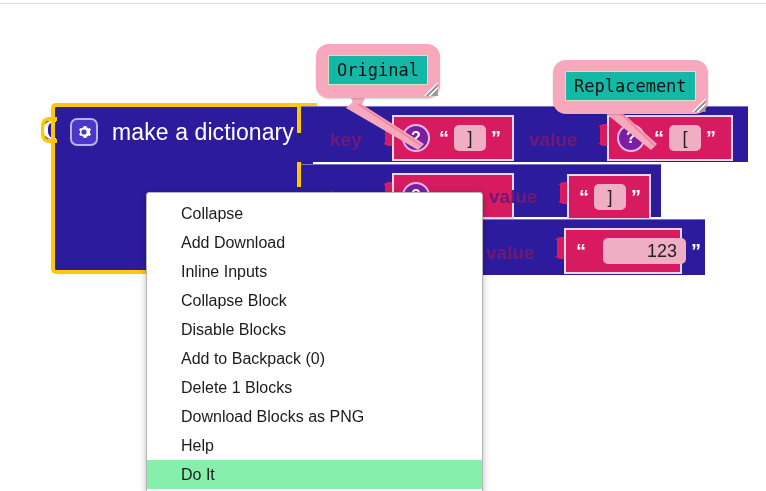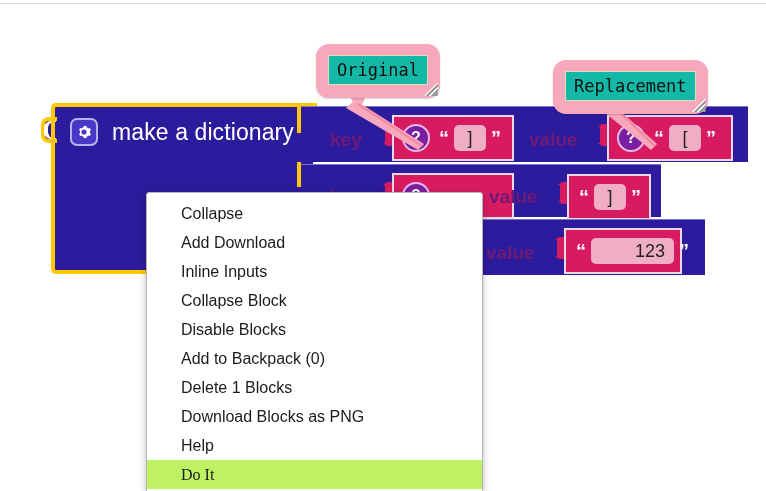--- a/index.html
+++ b/index.html
@@ -243,22 +243,21 @@
   .menu-item {
     font-size: 16px;
     color: #1b1b1b;
     line-height: 29px;
     height: 29px;
     padding: 0 10px 0 34px;
     white-space: nowrap;
     cursor: default;
   }
   .menu-item.selected {
-    background: #bef264;
-    font-family: Liberation Serif, serif;
+    background: #86efac;
   }
 </style>
 </head>
 <body>
 
 <div class="top-rule"></div>
 
 <div class="workspace">
 
   <div class="mutator-body"></div>
@@ -319,21 +318,21 @@
     <span class="text-field" style="margin-left:5px;">]</span>
     <span class="quote" style="margin-left:5px;">”</span>
   </div>
 
   <div class="block-row" id="row3"></div>
 
   <div class="row-label" style="left:486px; top:238px;">value</div>
   <div class="socket" style="left:554px; top:233px;"></div>
   <div class="text-block" style="left:564px; top:224px; width:118px;">
     <span class="quote" style="margin-left:10px;">“</span>
-    <span class="text-field" style="margin-left:5px;padding-left:44px;">123</span>
+    <span class="text-field" style="margin-left:17px;padding-left:44px;">123</span>
     <span class="quote" style="margin-left:5px;">”</span>
   </div>
 
   <svg class="tail" style="left:300px; top:76px; width:160px; height:70px;">
     <path d="M15 2 L72 2 L58 34 L44 2 Z" fill="#f7a8bd"></path>
     <path d="M55 20 L124 64 L118 70 L46 28 Z" fill="#f7a8bd"></path>
     <path d="M58 24 L122 66" stroke="#f4859f" stroke-width="2" fill="none"></path>
   </svg>
   <div class="callout" style="left:316px; top:40px;">
     <div class="balloon">

